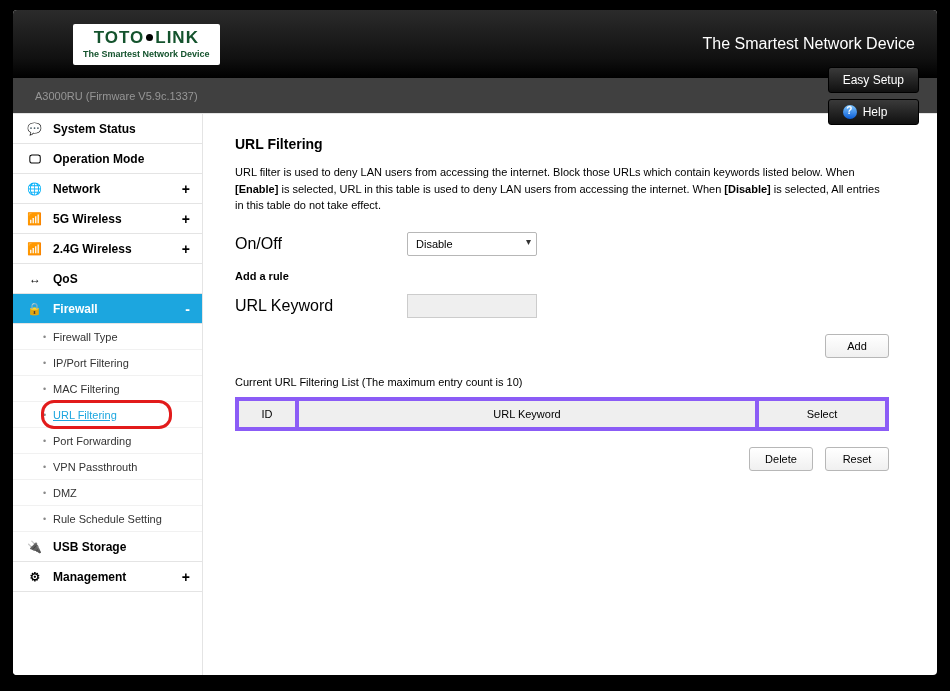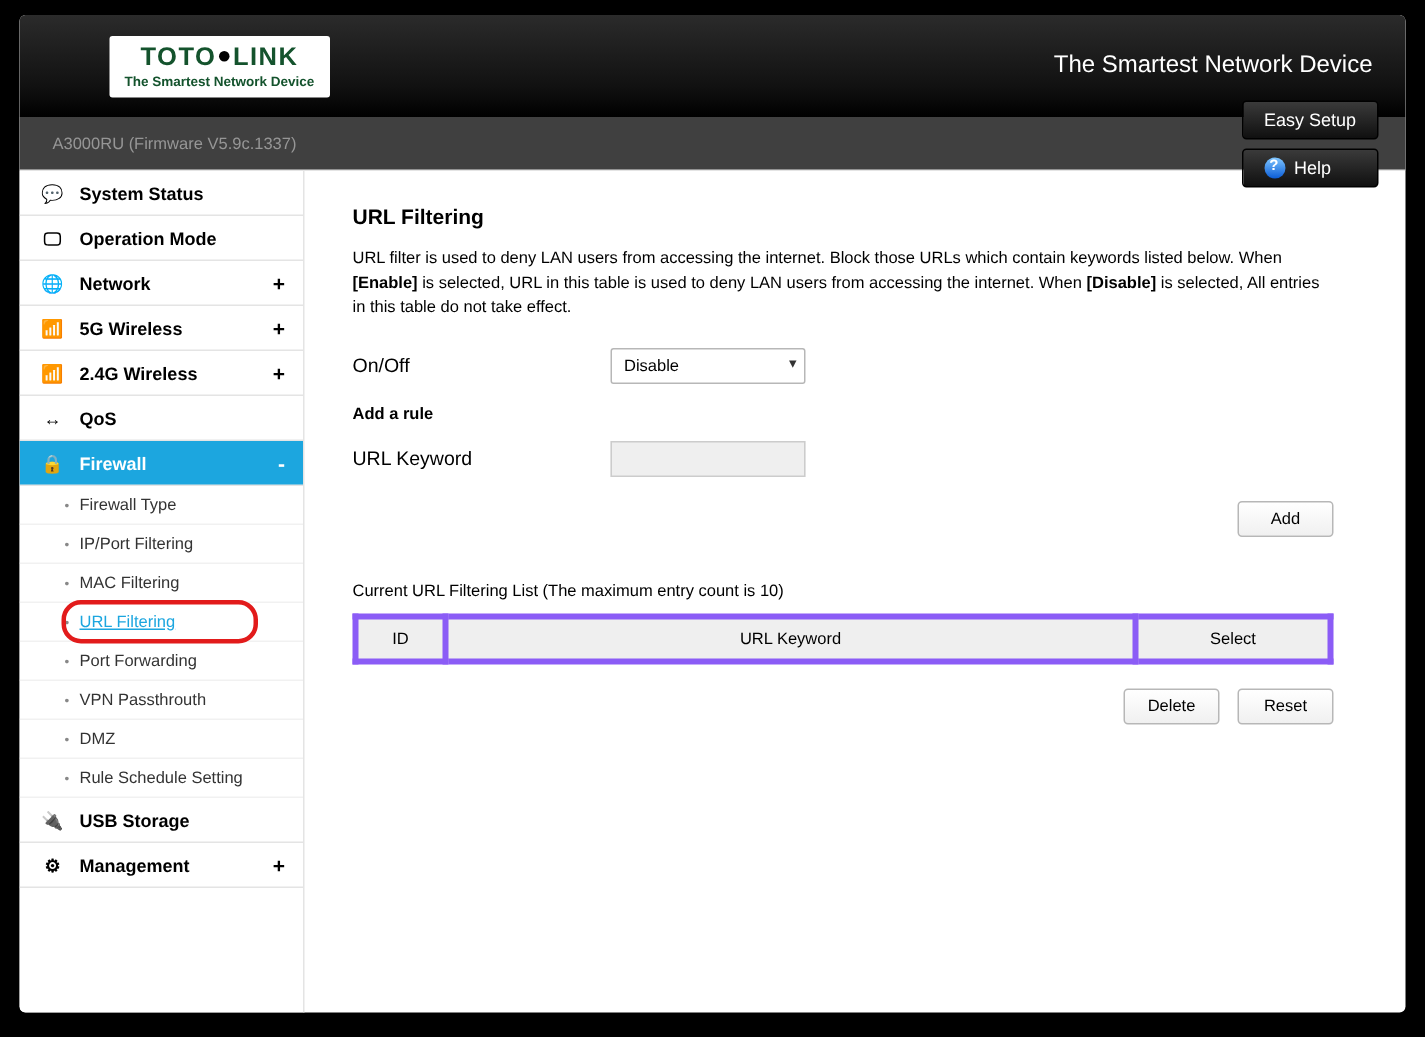--- a/index.html
+++ b/index.html
@@ -26,27 +26,27 @@
   .nav-item.active { background: #1ca6df; color: #fff; }
   .nav-item.active .ico, .nav-item.active .exp { color: #fff; }
   .sub-item { display: flex; align-items: center; height: 26px; padding-left: 40px; font-size: 11px; color: #333; cursor: pointer; border-bottom: 1px solid #f1f1f1; position: relative; }
   .sub-item::before { content: "•"; position: absolute; left: 30px; color: #888; font-size: 9px; }
   .sub-item.sel { color: #1ca6df; text-decoration: underline; }
   .callout { position: absolute; left: 28px; right: 30px; top: -2px; bottom: -2px; border: 3px solid #e21b1b; border-radius: 13px; pointer-events: none; }
   .content { flex: 1; padding: 22px 48px 22px 32px; overflow: auto; }
   h2 { font-size: 14px; font-weight: bold; margin-bottom: 12px; }
   .desc { font-size: 11px; line-height: 1.5; color: #000; margin-bottom: 18px; }
   .row { display: flex; align-items: center; margin-bottom: 14px; }
-  .row label { width: 172px; font-size: 13px; }
+  .row label { width: 172px; font-size: 16px; }
   .select-wrap { position: relative; width: 130px; }
   .select-wrap select { width: 100%; height: 24px; border: 1px solid #b7b7b7; border-radius: 2px; background: #fff; padding: 0 32px 0 8px; font-size: 11px; appearance: none; }
   .select-wrap::after { content: "▾"; position: absolute; right: 6px; top: 4px; font-size: 10px; color: #333; pointer-events: none; }
   .section-h { font-size: 11px; font-weight: bold; margin-bottom: 12px; }
   .txt { width: 130px; height: 24px; border: 1px solid #ccc; background: #efefef; }
-  .btn-bar { display: flex; justify-content: flex-end; margin: 16px 0 30px 0; }
+  .btn-bar { display: flex; justify-content: flex-end; margin: 16px 0 18px 0; }
   .btn { background: linear-gradient(#fff,#f0f0f0); border: 1px solid #b7b7b7; border-radius: 3px; padding: 5px 0; width: 64px; font-size: 11px; cursor: pointer; text-align: center; }
   .list-title { font-size: 11px; font-weight: normal; margin-bottom: 9px; }
   table { width: 100%; border-collapse: collapse; }
   th { background: #efefef; border: 4px solid #8b5cf6; height: 30px; font-size: 11px; font-weight: normal; }
   th.idcol { width: 60px; }
   th.selcol { width: 130px; }
   .btn-bar2 { display: flex; justify-content: flex-end; gap: 12px; margin-top: 16px; }
 </style>
 </head>
 <body>

